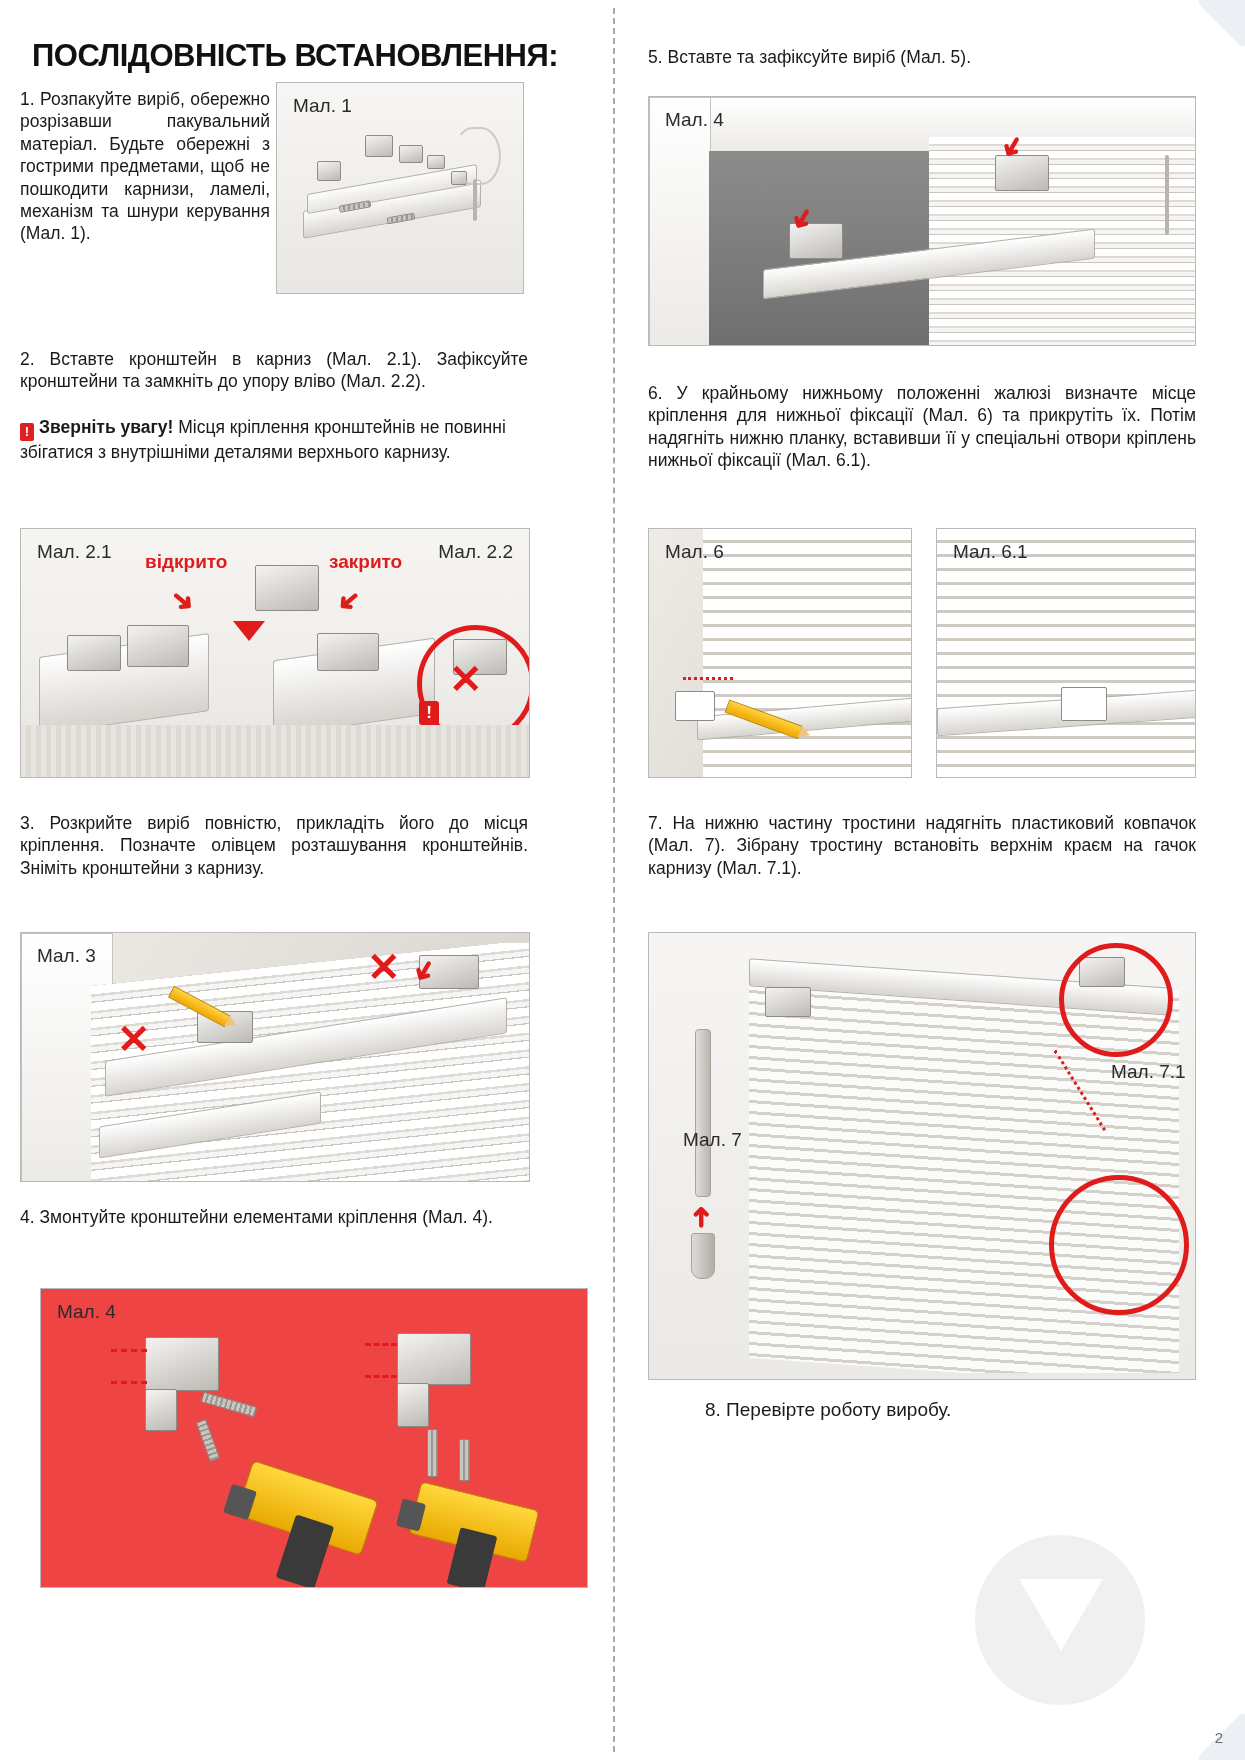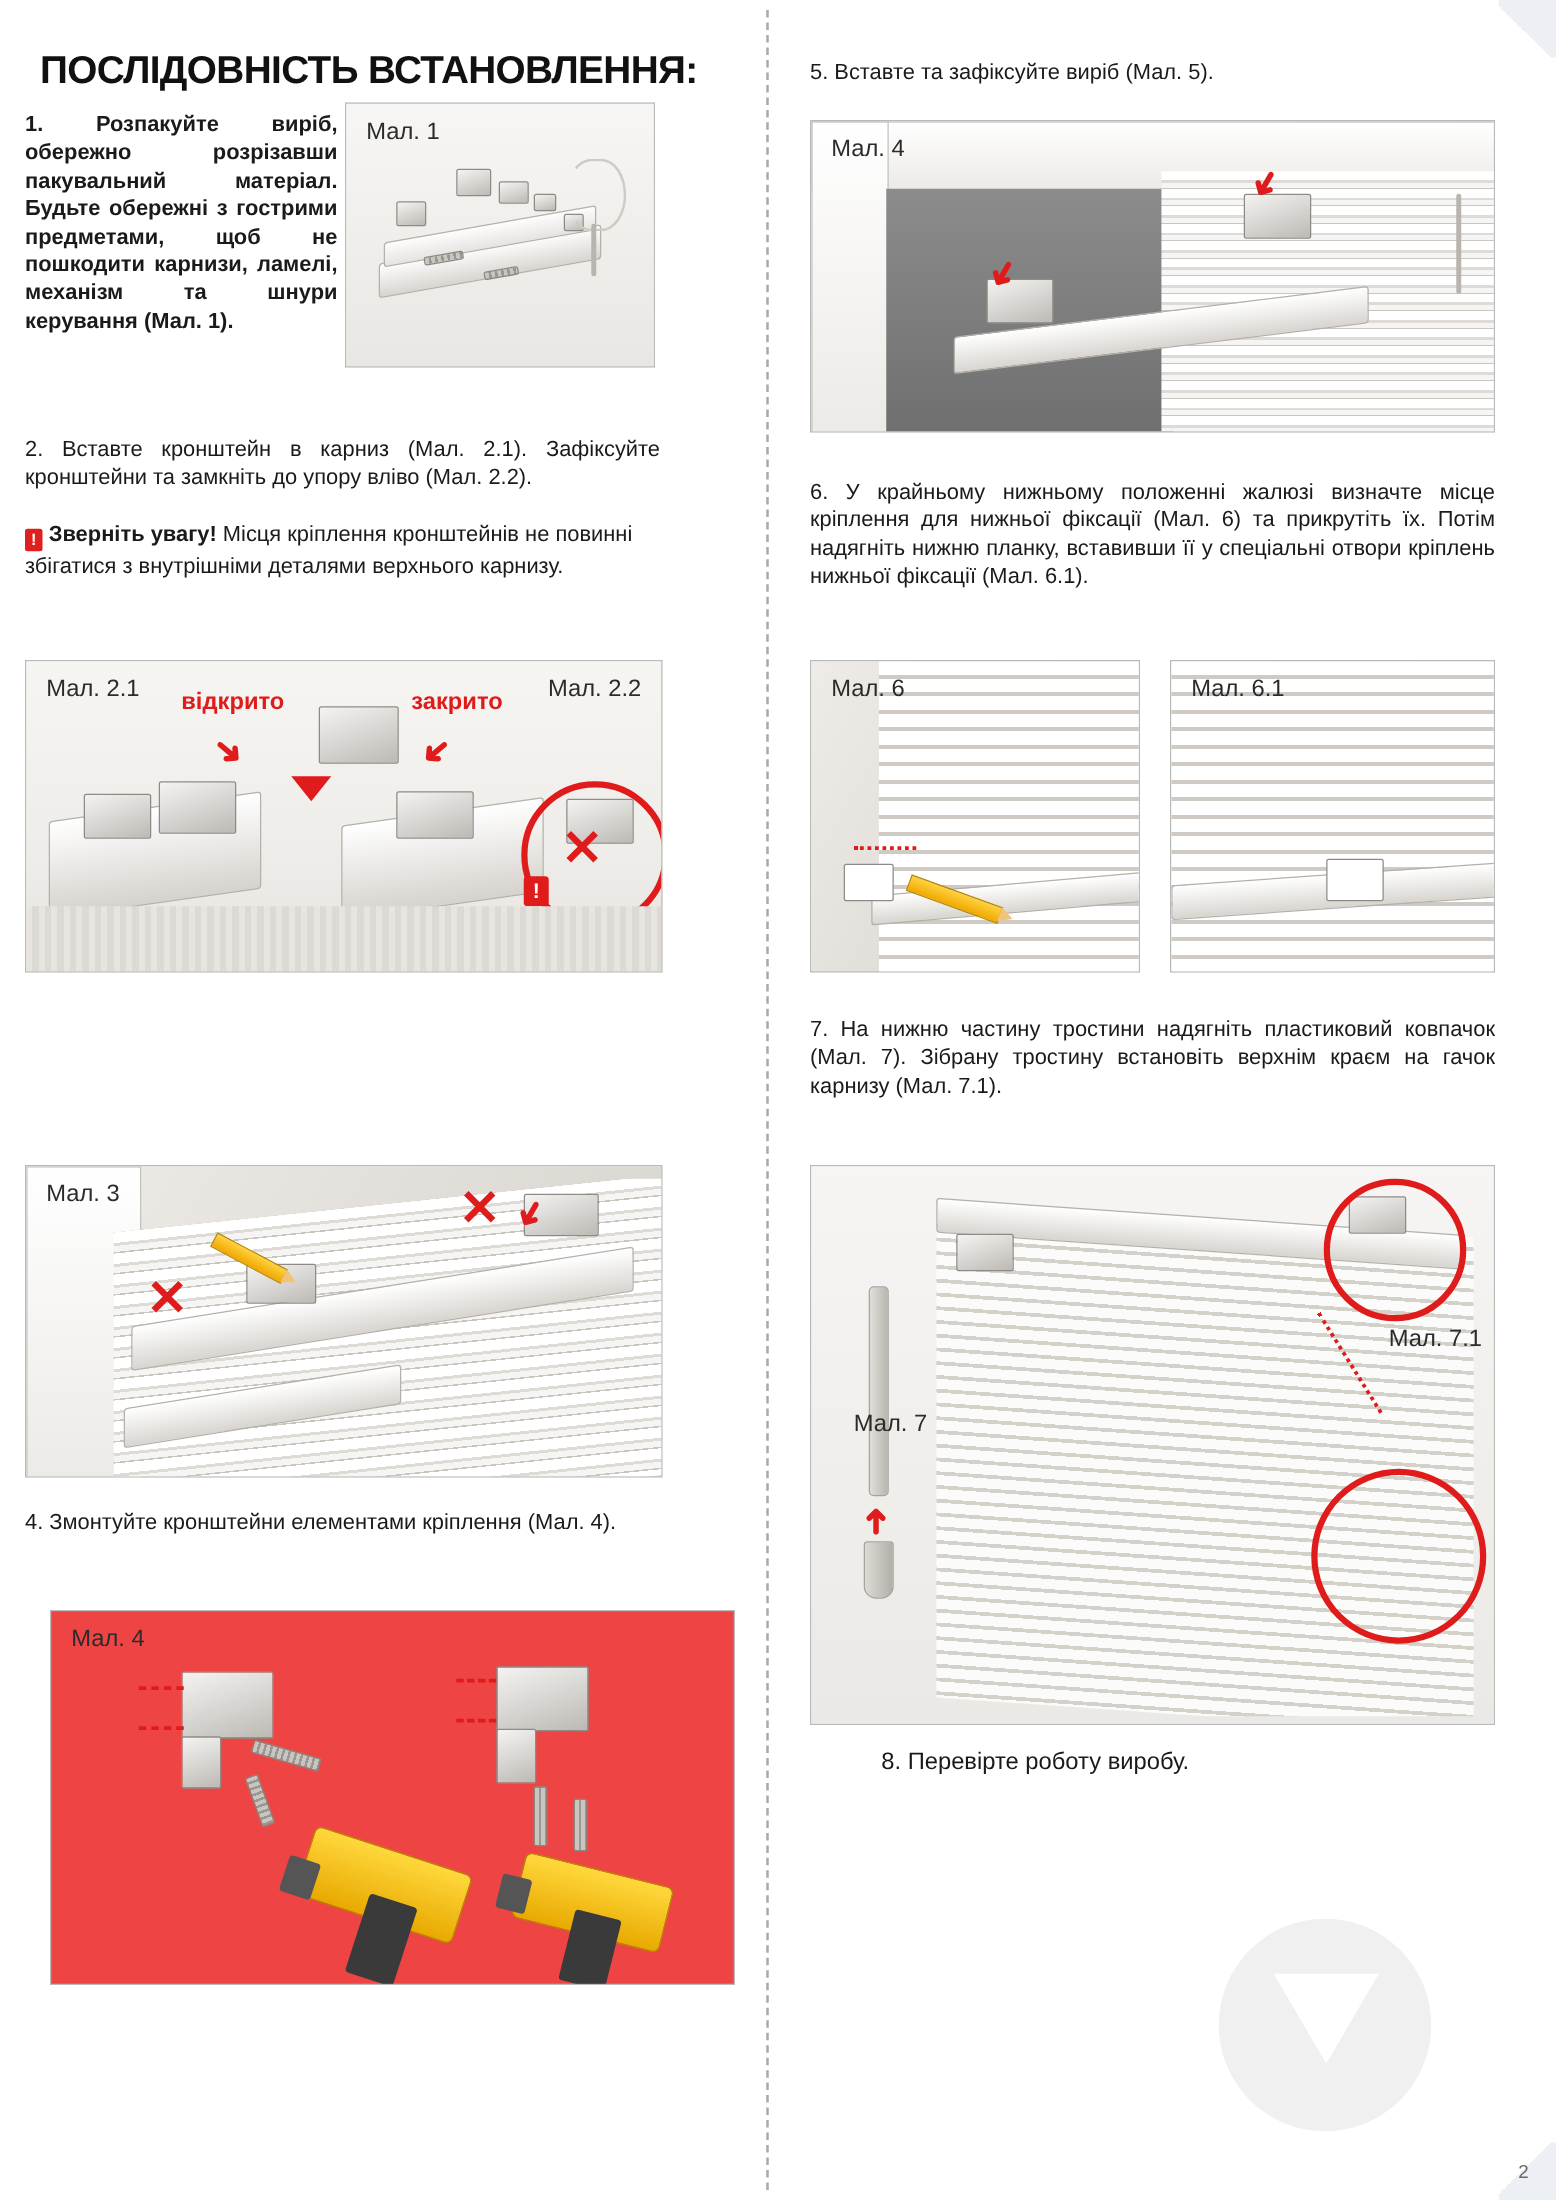--- a/index.html
+++ b/index.html
@@ -232,21 +232,21 @@
 
   <div class="corner-tr"></div>
   <div class="corner-br"></div>
   <div class="divider"></div>
   <div class="watermark"></div>
 
   <div class="col col-left">
 
     <h1 class="title">ПОСЛІДОВНІСТЬ ВСТАНОВЛЕННЯ:</h1>
 
-    <p class="para" style="position:absolute; left:8px; top:88px; width:250px;font-weight:bold;">1.   Розпакуйте виріб, обережно розрізавши пакувальний матеріал. Будьте обережні з гострими предметами, щоб не пошкодити карнизи, ламелі, механізм та шнури керування (Мал. 1).</p>
+    <p class="para" style="position:absolute; left:8px; top:88px; width:250px;">1.   Розпакуйте виріб, обережно розрізавши пакувальний матеріал. Будьте обережні з гострими предметами, щоб не пошкодити карнизи, ламелі, механізм та шнури керування (Мал. 1).</p>
 
     <div class="fig" style="left:264px; top:82px; width:248px; height:212px;">
       <div class="wallgrad" style="background:linear-gradient(180deg,#f7f6f4,#e9e7e3);"></div>
       <div class="fig-label lbl-tl">Мал. 1</div>
 
       <div class="headrail" style="left:26px; top:112px; width:176px; height:26px; transform:skewY(-10deg);"></div>
       <div class="headrail" style="left:30px; top:96px; width:168px; height:18px; transform:skewY(-10deg); background:linear-gradient(180deg,#fdfdfd,#e6e3df);"></div>
 
       <div class="bracket" style="left:88px; top:52px; width:26px; height:20px;"></div>
       <div class="bracket" style="left:122px; top:62px; width:22px; height:16px;"></div>
@@ -286,20 +286,21 @@
       <div style="position:absolute; left:212px; top:92px; width:0;height:0;border-left:16px solid transparent;border-right:16px solid transparent;border-top:20px solid #e01b1b;"></div>
 
       <div class="circle-red" style="left:396px; top:96px; width:108px; height:108px;"></div>
       <div class="bracket" style="left:432px; top:110px; width:52px; height:34px;"></div>
       <div class="x-red" style="left:428px; top:130px;">✕</div>
       <div style="position:absolute; left:398px; top:172px; width:20px; height:24px; background:#e01b1b; color:#fff; font-weight:bold; font-size:17px; line-height:24px; text-align:center; border-radius:3px;">!</div>
 
       <div style="position:absolute; left:0; top:196px; width:100%; height:54px; background:repeating-linear-gradient(90deg,#e8e5e1 0 5px,#ddd9d4 5px 10px);"></div>
     </div>
 
+    <p class="para" style="position:absolute; left:8px; top:812px; width:508px;">3. Розкрийте виріб повністю, прикладіть його до місця кріплення. Позначте олівцем розташування кронштейнів. Зніміть кронштейни з карнизу.</p>
 
     <div class="fig" style="left:8px; top:932px; width:510px; height:250px;">
       <div class="wallgrad"></div>
       <div class="fig-label lbl-tl">Мал. 3</div>
 
       <div class="window-frame" style="left:0; top:0; width:90px; height:250px;"></div>
 
       <div style="position:absolute; left:70px; top:10px; width:440px; height:240px; overflow:hidden;">
         <div class="slats tilt" style="top:40px;"></div>
       </div>

